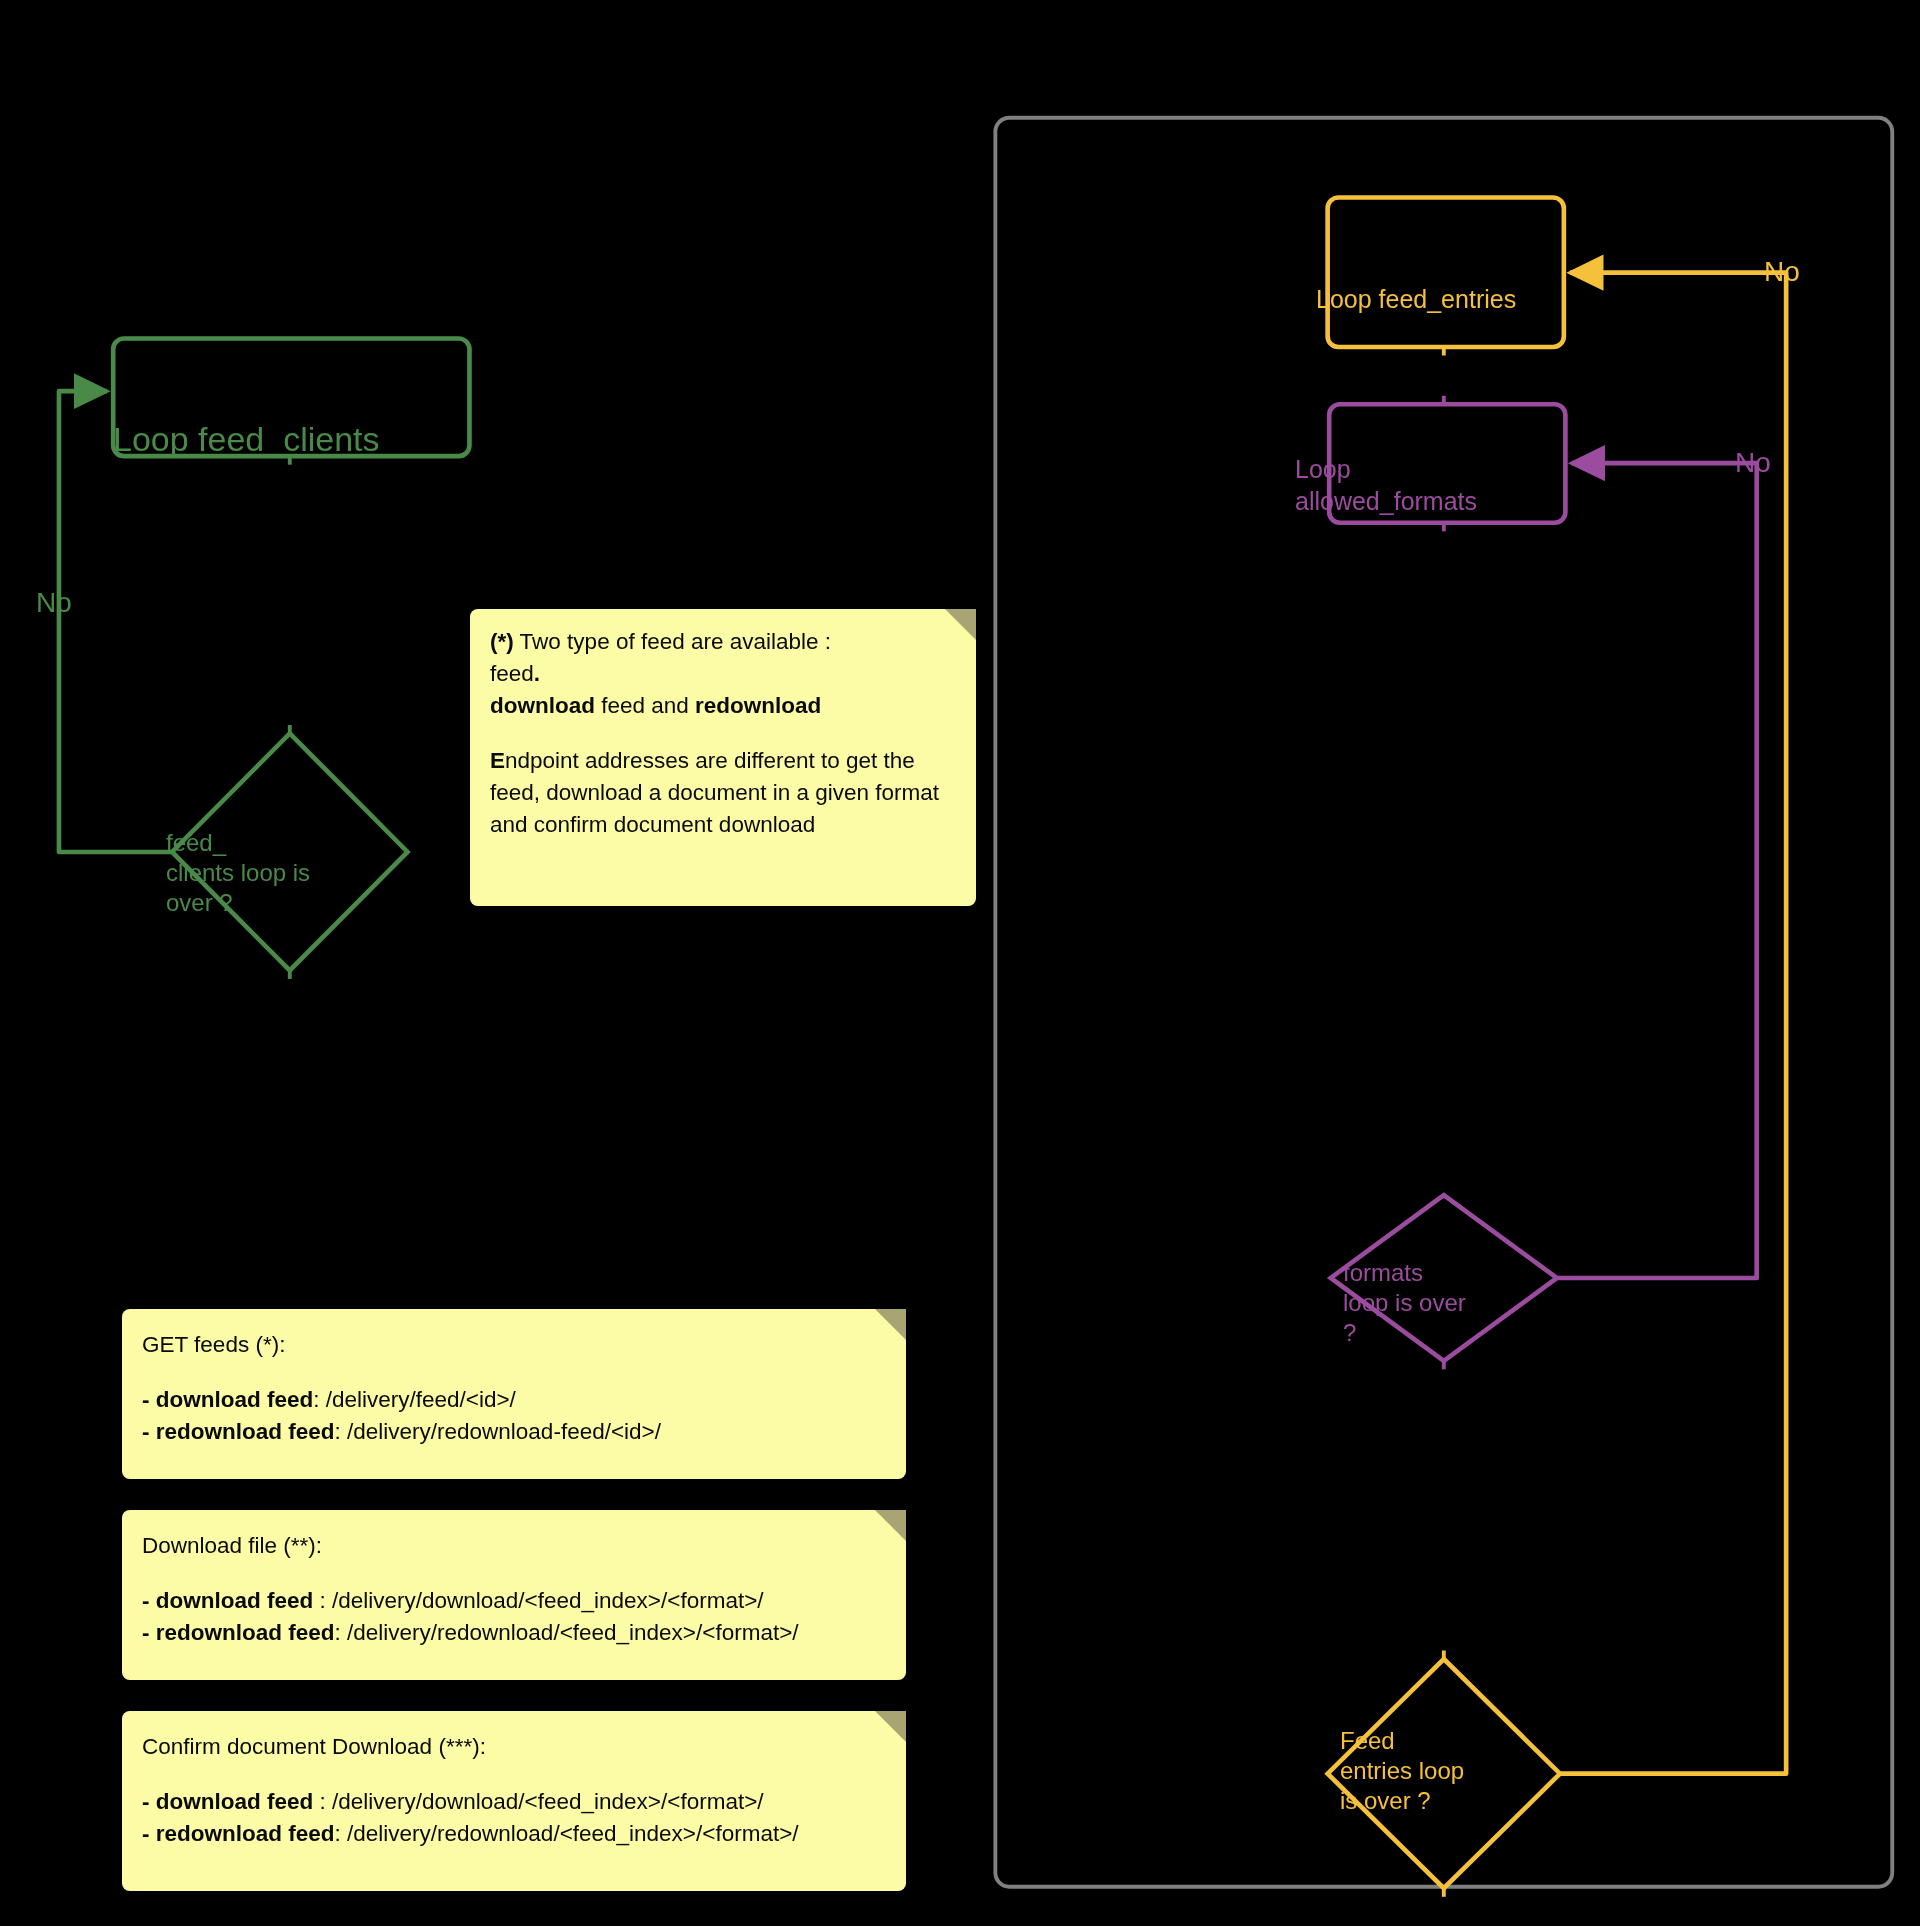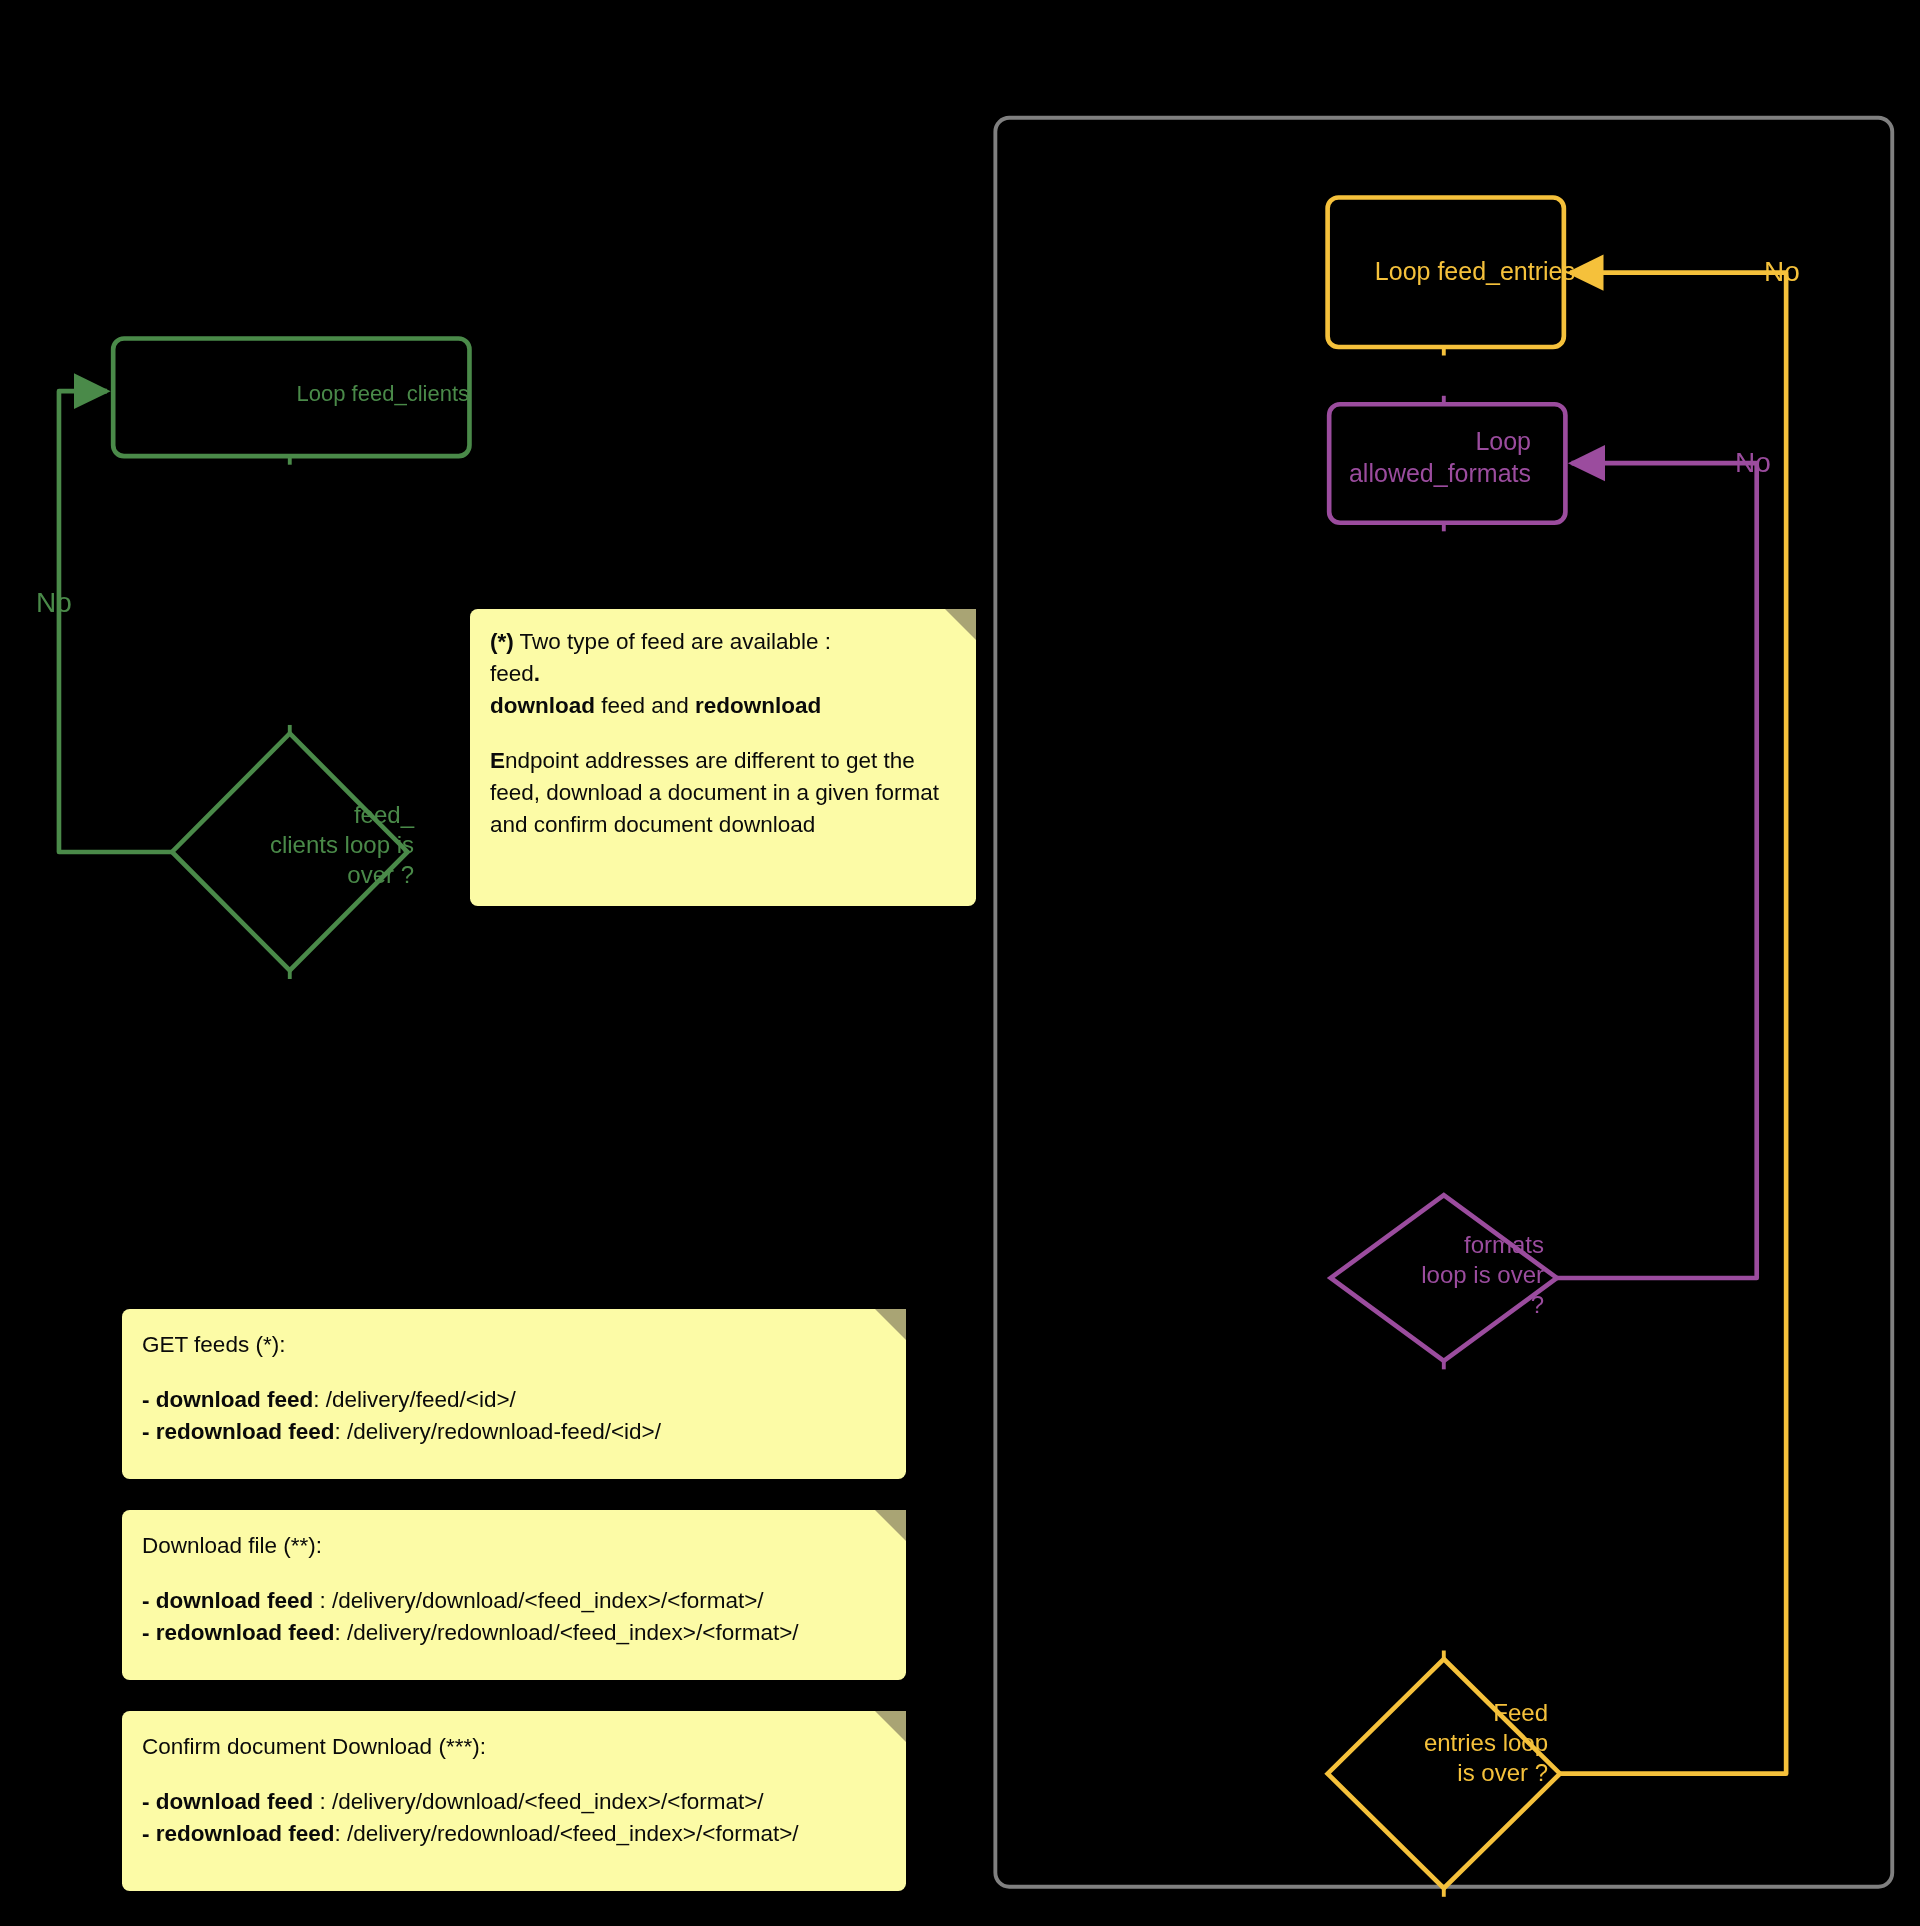--- a/index.html
+++ b/index.html
@@ -19,24 +19,25 @@
   svg.layer {
     position: absolute;
     top: 0;
     left: 0;
     width: 1921px;
     height: 1927px;
   }
   
   .node-label {
     position: absolute;
-    text-align: right;
+    text-align: left;
     line-height: 1.26;
     white-space: pre-line;
     pointer-events: none;
+    margin-top: 28px;
   }
   .green-text  { color: #4A8A49; }
   .amber-text  { color: #F5C13B; }
   .purple-text { color: #9B4C9E; }
 
   .edge-label {
     position: absolute;
     font-size: 28px;
     line-height: 1;
   }
@@ -111,21 +112,21 @@
 
     <polygon points="1864,1543 2010,1650 1864,1757 1718,1650" fill="none" stroke="#9B4C9E" stroke-width="6"></polygon>
 
     <path d="M2010,1650 L2268,1650 L2268,598 L2029,598" fill="none" stroke="#9B4C9E" stroke-width="6" stroke-linejoin="round" marker-end="url(#arrow-purple)"></path>
 
     <path d="M1864,511 L1864,522" fill="none" stroke="#9B4C9E" stroke-width="5"></path>
     <path d="M1864,675 L1864,686" fill="none" stroke="#9B4C9E" stroke-width="5"></path>
     <path d="M1864,1757 L1864,1768" fill="none" stroke="#9B4C9E" stroke-width="5"></path>
   </svg>
 
-  <div class="node-label green-text" style="left:113px; top:380px; width:356px; font-size:22px;">Loop feed_clients</div>
+  <div class="node-label green-text" style="left:113px; top:390px; width:356px; font-size:34px;">Loop feed_clients</div>
 
   <div class="node-label green-text" style="left:166px; top:800px; width:248px; font-size:24px;">feed_
 clients loop is
 over ?</div>
 
   <div class="edge-label green-text" style="left:36px; top:589px;">No</div>
 
   <div class="node-label amber-text" style="left:1316px; top:256px; width:259px; font-size:25px;">Loop feed_entries</div>
 
   <div class="node-label purple-text" style="left:1295px; top:426px; width:236px; font-size:25px;">Loop

